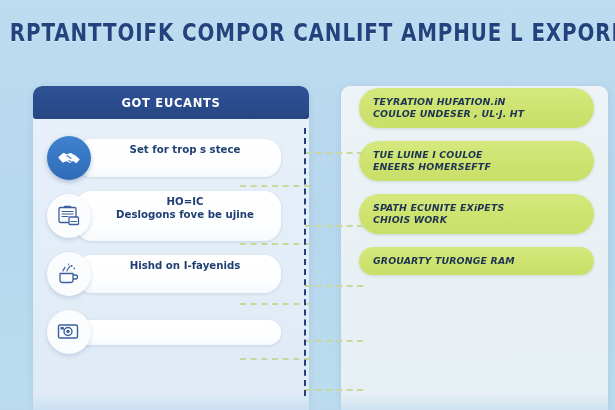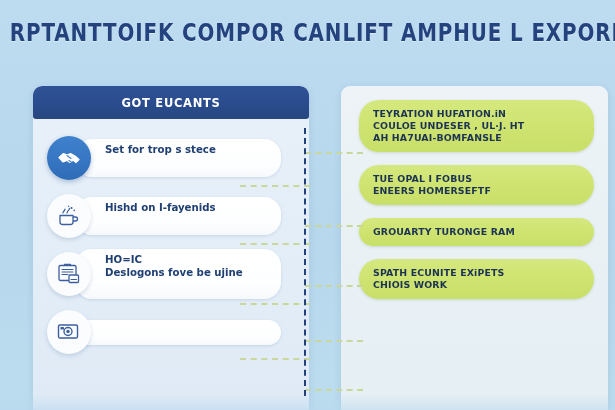--- a/index.html
+++ b/index.html
@@ -111,33 +111,34 @@
     padding: 5px 16px 20px 30px;
     min-height: 24px;
     width: 206px;
     box-sizing: border-box;
     display: flex;
     flex-direction: column;
     justify-content: center;
     background: linear-gradient(180deg,#ffffff 0%, #fdfeff 70%, #f6f9fc 100%);
     border-radius: 17px;
     box-shadow: 0 1px 3px rgba(50,85,135,0.16);
+    align-items: center;
   }
   .pill-line {
     font-family: "DejaVu Sans", sans-serif;
     font-weight: bold;
     font-size: 10.2px;
     line-height: 12.6px;
     color: #1f3f73;
     white-space: nowrap;
     overflow: hidden;
   }
 
   
-  .right-body { padding-top: 14px; }
+  .right-body { padding-top: 2px; font-style: italic; }
   .green-pill {
     margin: 0 14px 13px 18px;
     padding: 8px 14px;
     border-radius: 20px;
     background: linear-gradient(180deg, #d5e87f 0%, #cfe471 45%, #c8df68 100%);
     box-shadow: 0 1px 3px rgba(70,95,50,0.18);
   }
   .green-line {
     font-family: "DejaVu Sans", sans-serif;
     font-weight: bold;
@@ -200,56 +201,56 @@
           <svg width="28" height="28" viewBox="0 0 28 28">
             <path d="M4 13.5 L8.5 9.5 L12 11 L15.5 9.5 L20 12 L24 15.5 L21 18.5 L18 16 L15 18.5 L12 16.5 L8 18 L4 13.5 Z" fill="#ffffff" stroke="#ffffff" stroke-width="1.2" stroke-linejoin="round"></path>
             <path d="M12 11.5 L16 14.5 M14 16.5 L17.5 19" stroke="#3f82cd" stroke-width="1.1" fill="none" stroke-linecap="round"></path>
           </svg>
         </div>
         <div class="pill">
           <div class="pill-line">Set for trop s stece</div>
         </div>
       </div>
 
+
+      <div class="left-row">
+        <div class="badge">
+          <svg width="28" height="28" viewBox="0 0 28 28">
+            <rect x="4" y="5.5" width="17" height="15" rx="1.4" fill="none" stroke="#3c5f9e" stroke-width="1.3"></rect>
+            <path d="M9.5 5.5 v-1.2 h6 v1.2" fill="none" stroke="#3c5f9e" stroke-width="1.3" stroke-linejoin="round"></path>
+            <path d="M7 9.5 h11 M7 12 h11 M7 14.5 h6" stroke="#3c5f9e" stroke-width="1.1" stroke-linecap="round"></path>
+            <rect x="14" y="15" width="9.5" height="7.5" rx="1" fill="#ffffff" stroke="#3c5f9e" stroke-width="1.3"></rect>
+            <path d="M16 19.5 h5.5" stroke="#3c5f9e" stroke-width="1.1" stroke-linecap="round"></path>
+          </svg>
+        </div>
+        <div class="pill">
+          <div class="pill-line">HO=IC</div>
+          <div class="pill-line">Deslogons fove be ujine</div>
+        </div>
+      </div>
 
       <div class="left-row">
         <div class="badge">
           <svg width="28" height="28" viewBox="0 0 28 28">
             <path d="M5 13.5 h13 v6.5 a2.5 2.5 0 0 1 -2.5 2.5 H7.5 A2.5 2.5 0 0 1 5 20 Z" fill="none" stroke="#3c5f9e" stroke-width="1.3" stroke-linejoin="round"></path>
             <path d="M18 15 h2.5 a2 2 0 0 1 0 4 H18" fill="none" stroke="#3c5f9e" stroke-width="1.3"></path>
             <path d="M8 11 c0 -2 2 -2 2 -4 M12 11 c0 -2.4 2.4 -2.4 2.4 -4.6" fill="none" stroke="#3c5f9e" stroke-width="1.2" stroke-linecap="round"></path>
             <circle cx="16.5" cy="6" r="1.1" fill="#3c5f9e"></circle>
             <circle cx="19.2" cy="8.4" r="0.8" fill="#3c5f9e"></circle>
             <circle cx="13.6" cy="4.2" r="0.7" fill="#3c5f9e"></circle>
           </svg>
         </div>
         <div class="pill">
           <div class="pill-line">Hishd on I-fayenids</div>
         </div>
       </div>
 
       <div class="left-row">
         <div class="badge">
           <svg width="28" height="28" viewBox="0 0 28 28">
-            <rect x="4" y="5.5" width="17" height="15" rx="1.4" fill="none" stroke="#3c5f9e" stroke-width="1.3"></rect>
-            <path d="M9.5 5.5 v-1.2 h6 v1.2" fill="none" stroke="#3c5f9e" stroke-width="1.3" stroke-linejoin="round"></path>
-            <path d="M7 9.5 h11 M7 12 h11 M7 14.5 h6" stroke="#3c5f9e" stroke-width="1.1" stroke-linecap="round"></path>
-            <rect x="14" y="15" width="9.5" height="7.5" rx="1" fill="#ffffff" stroke="#3c5f9e" stroke-width="1.3"></rect>
-            <path d="M16 19.5 h5.5" stroke="#3c5f9e" stroke-width="1.1" stroke-linecap="round"></path>
-          </svg>
-        </div>
-        <div class="pill">
-          <div class="pill-line">HO=IC</div>
-          <div class="pill-line">Deslogons fove be ujine</div>
-        </div>
-      </div>
-
-      <div class="left-row">
-        <div class="badge">
-          <svg width="28" height="28" viewBox="0 0 28 28">
             <rect x="3.5" y="7" width="19" height="13" rx="1.6" fill="none" stroke="#3c5f9e" stroke-width="1.4"></rect>
             <circle cx="13" cy="13.5" r="4" fill="none" stroke="#3c5f9e" stroke-width="1.4"></circle>
             <circle cx="13" cy="13.5" r="1.7" fill="#3c5f9e"></circle>
             <rect x="5.5" y="9" width="3.5" height="2.6" rx="0.6" fill="#3c5f9e"></rect>
           </svg>
         </div>
         <div class="pill">
           <div class="pill-line"></div>
         </div>
       </div>
@@ -257,35 +258,34 @@
     </div>
   </div>
 
   <div class="column col-right">
 
     <div class="right-body">
 
       <div class="green-pill">
         <div class="green-line">TEYRATION HUFATION.iN</div>
         <div class="green-line">COULOE UNDESER , UL·J. HT</div>
-        <div class="green-line">AH HA7UAI-BOMFANSLE</div>
       </div>
 
       <div class="green-pill">
-        <div class="green-line">TUE OPAL I FOBUS</div>
+        <div class="green-line">TUE LUINE I COULOE</div>
         <div class="green-line">ENEERS HOMERSEFTF</div>
-      </div>
-
-      <div class="green-pill">
-        <div class="green-line">GROUARTY TURONGE RAM</div>
       </div>
 
       <div class="green-pill">
         <div class="green-line">SPATH ECUNITE EXiPETS</div>
         <div class="green-line">CHIOIS WORK</div>
+      </div>
+
+      <div class="green-pill">
+        <div class="green-line">GROUARTY TURONGE RAM</div>
       </div>
 
 
     </div>
   </div>
 
   <div class="spine"></div>
 
   <div class="branch branch-right" style="top:152px;"></div>
   <div class="branch branch-right" style="top:225px;"></div>

